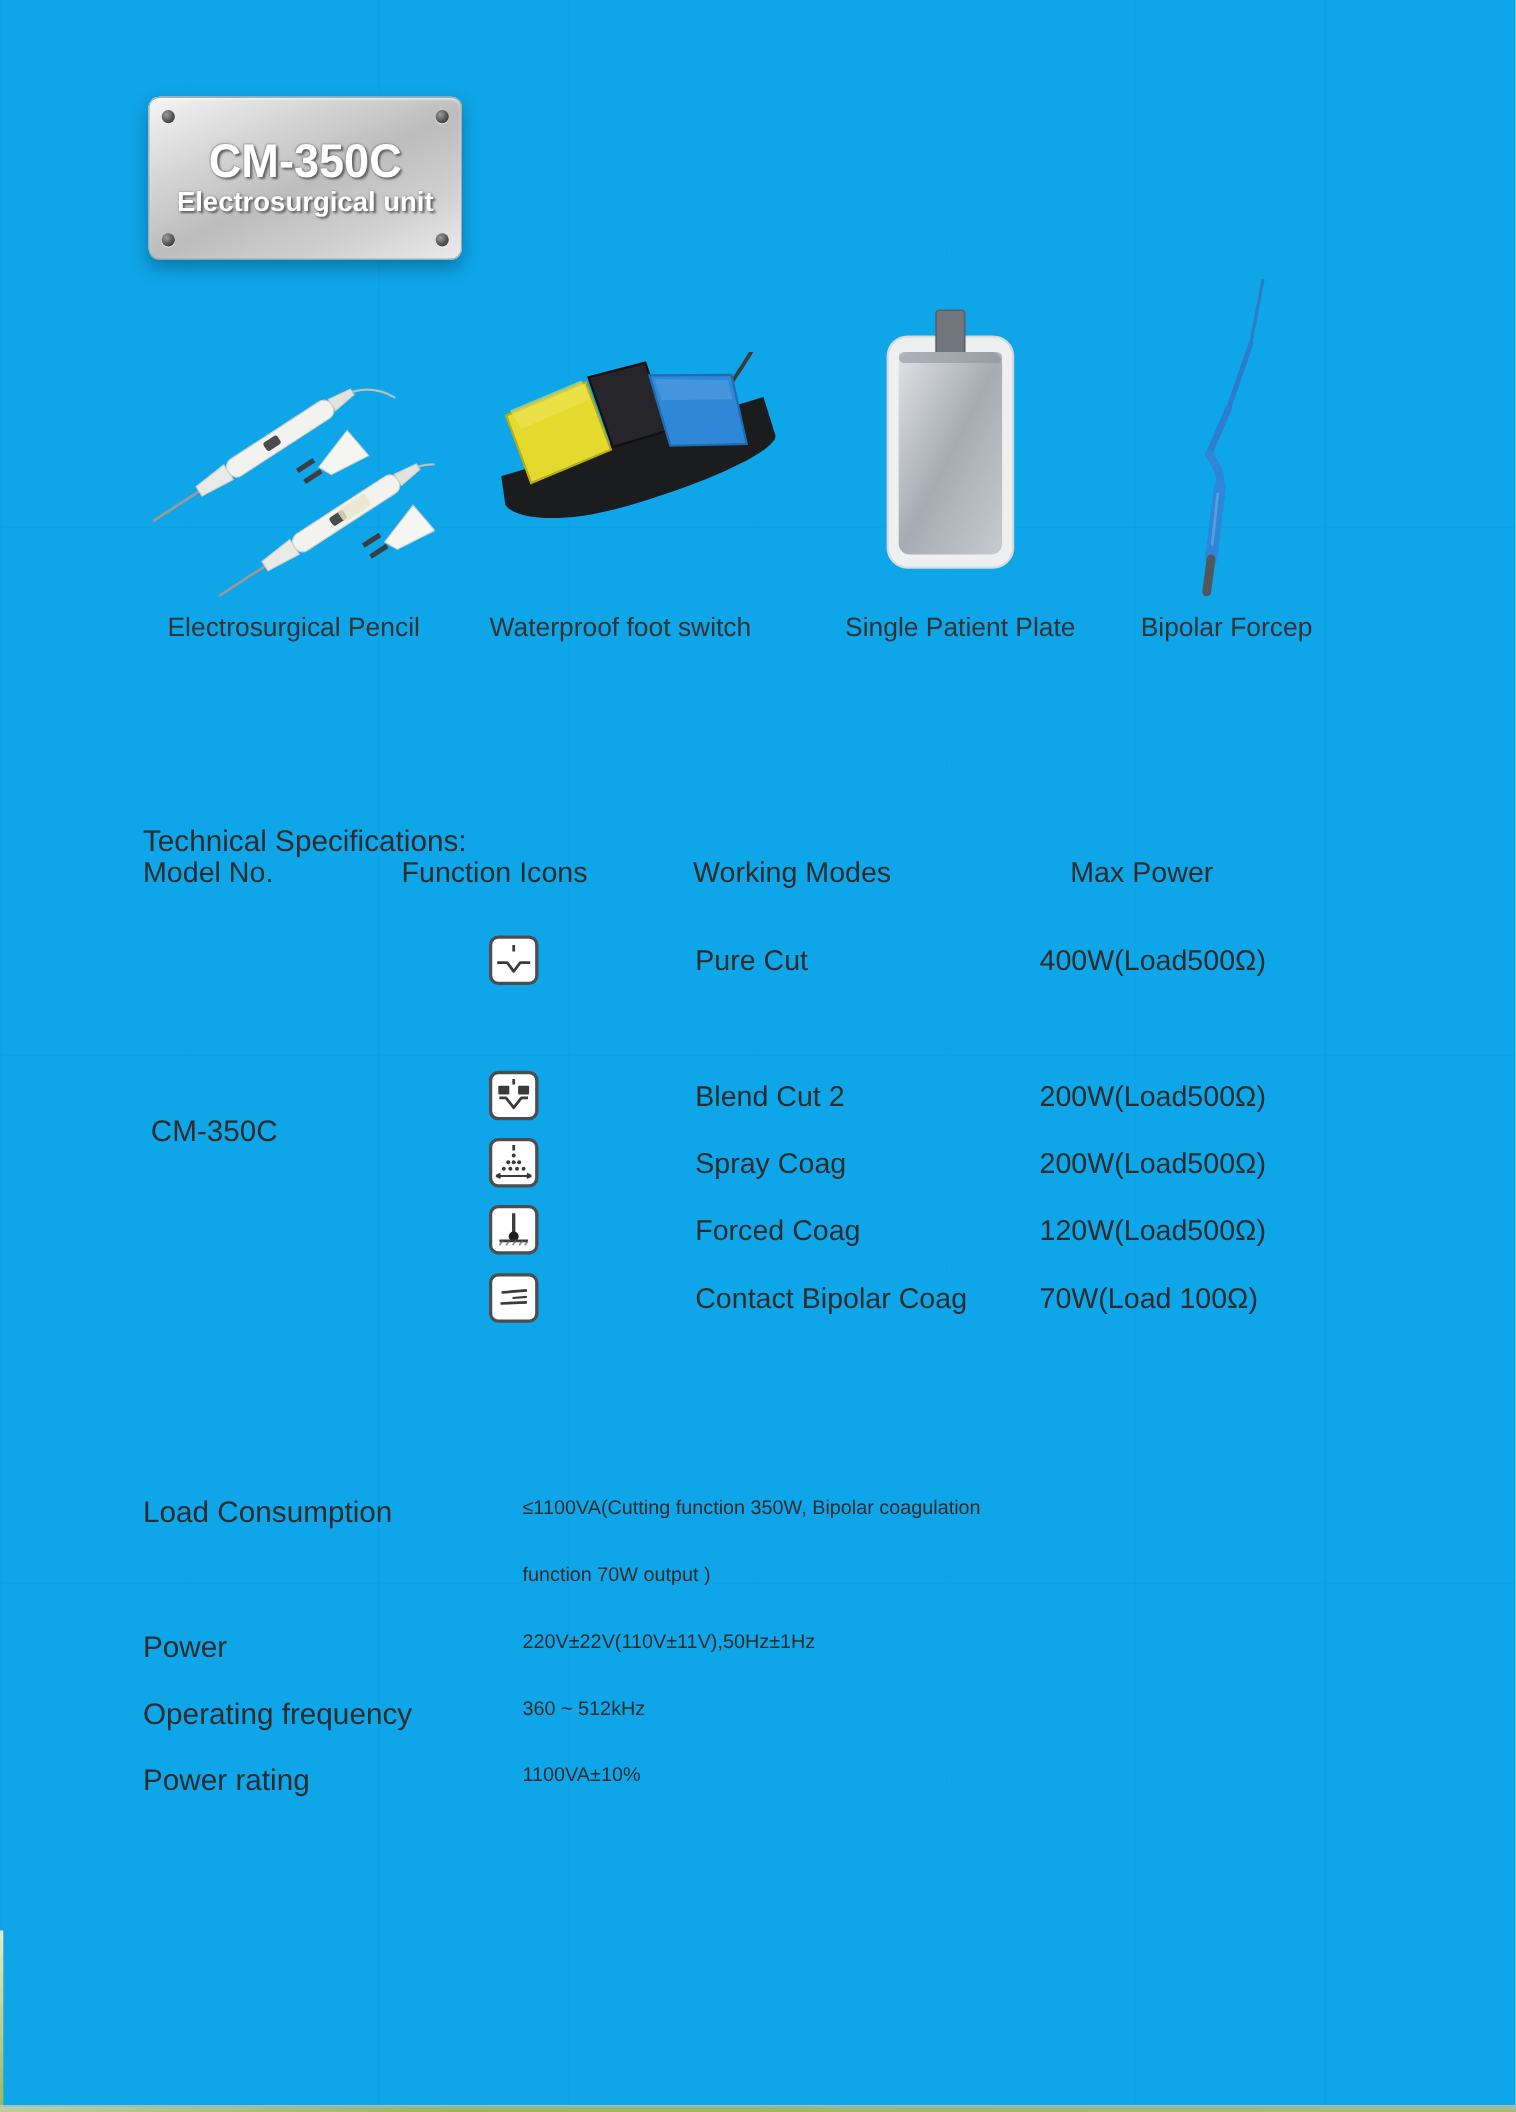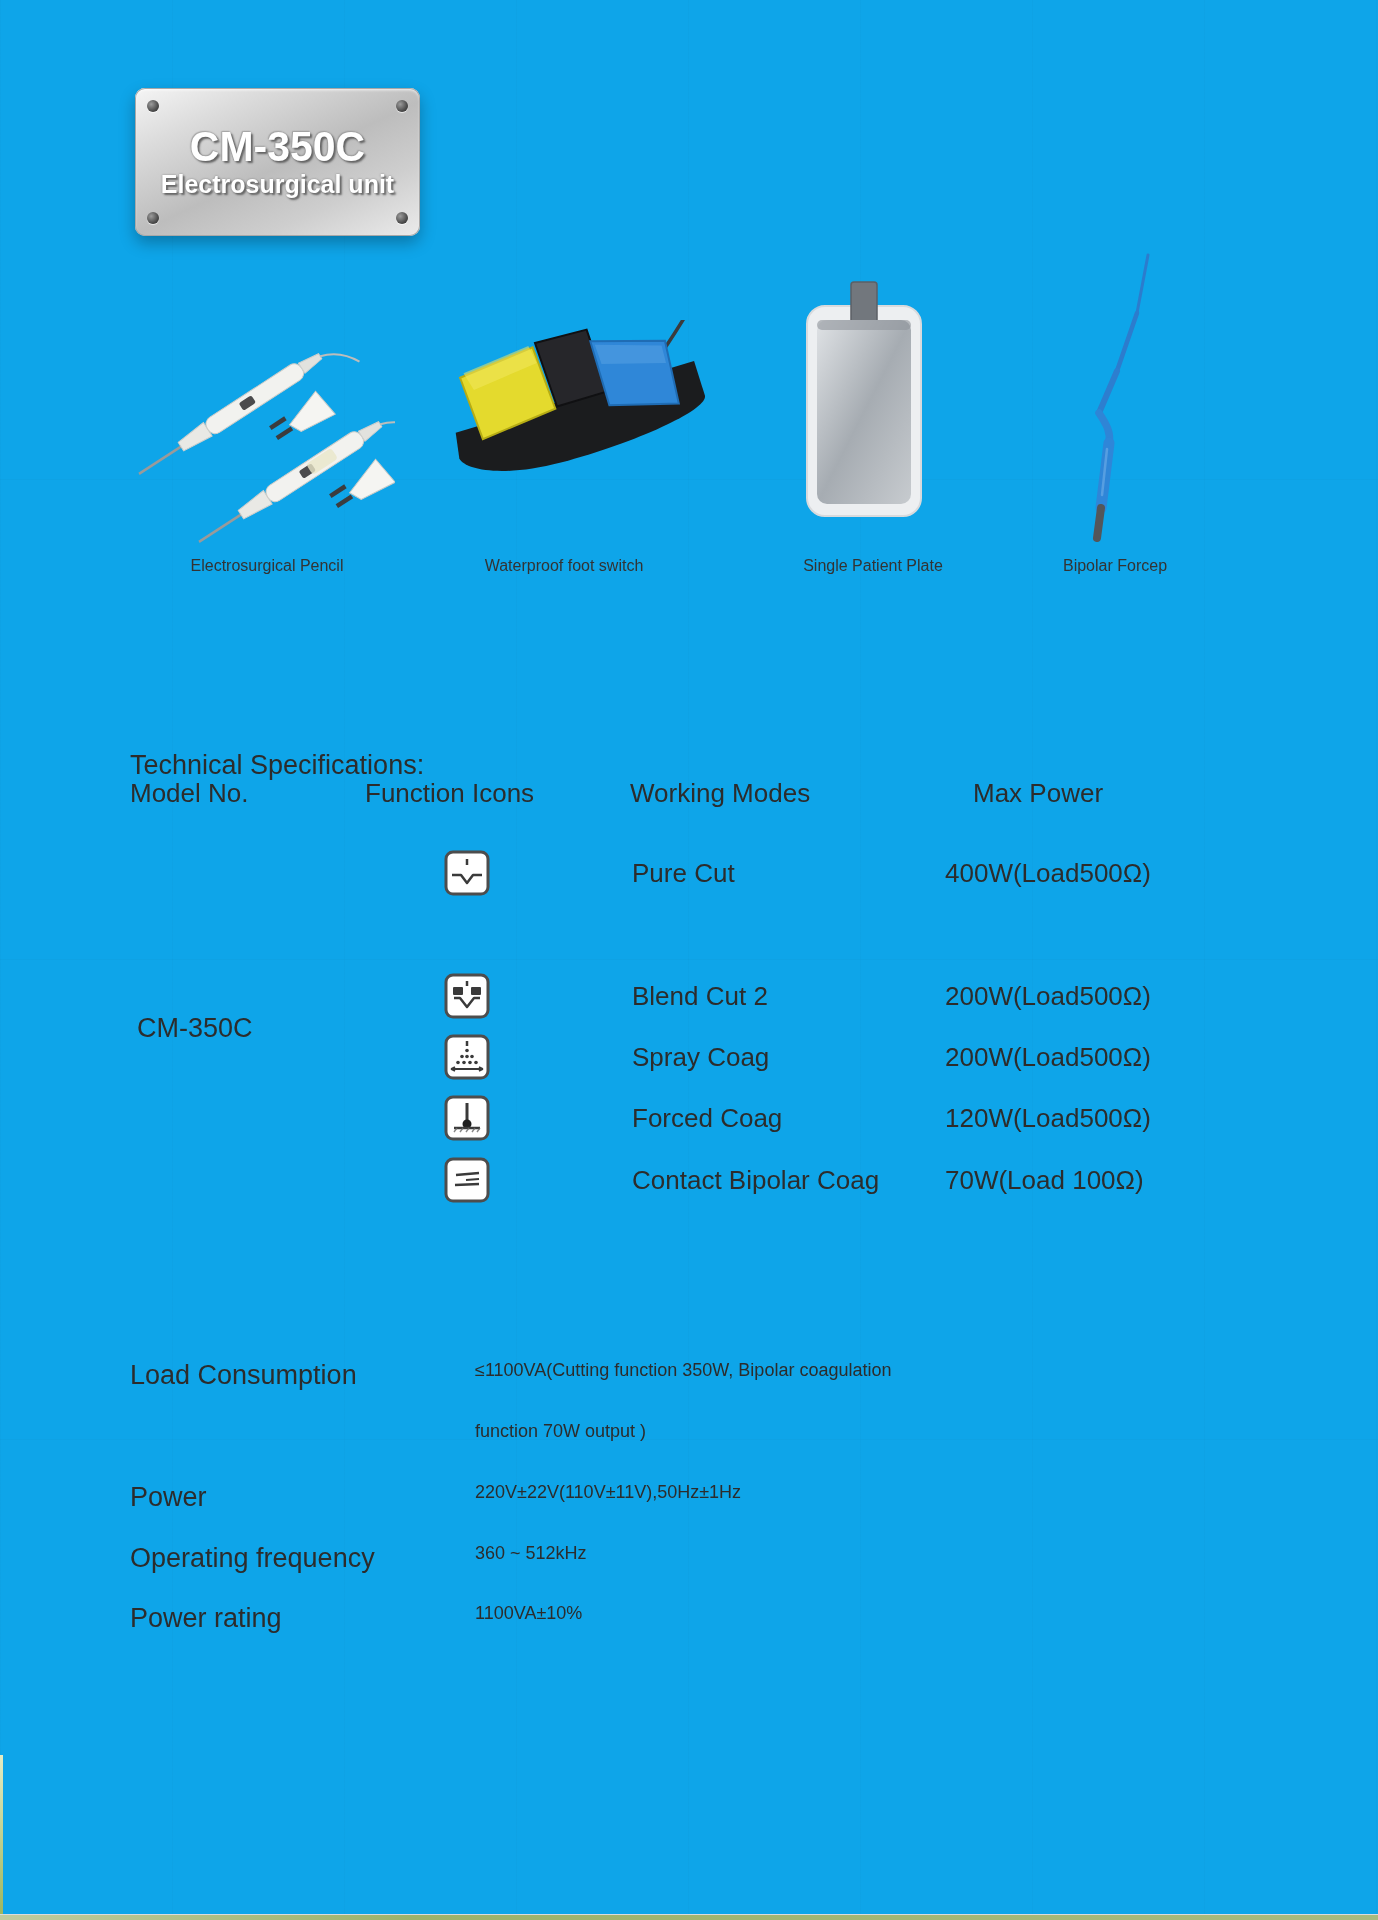--- a/index.html
+++ b/index.html
@@ -38,21 +38,21 @@
   .screw{position:absolute;width:12px;height:12px;border-radius:50%;
     background:radial-gradient(circle at 35% 35%, #9c9c9c, #4e4e4e 60%, #262626);
     box-shadow:0 1px 1px rgba(255,255,255,0.7);}
   .screw.tl{left:12px;top:12px}.screw.tr{right:12px;top:12px}
   .screw.bl{left:12px;bottom:12px}.screw.br{right:12px;bottom:12px}
 
   
   .figure{position:absolute;}
   .product-label{
     position:absolute;top:557px;transform:translateX(-50%);
-    font-size:16px;color:#333;white-space:nowrap;
+    font-size:24px;color:#333;white-space:nowrap;
   }
 
   
   .section-title{position:absolute;left:130px;top:722px;font-size:27px;color:#2c2c2c;margin-top:28px;}
   .col-header{position:absolute;top:778px;font-size:26px;color:#2c2c2c;white-space:nowrap;}
   .model-label{position:absolute;left:137px;top:1013px;font-size:27px;color:#2c2c2c;}
 
   .row{position:absolute;left:0;width:1378px;height:52px;padding-left:24px;}
   .row .ficon{position:absolute;left:444px;top:0;width:46px;height:46px;}
   .row .mode{position:absolute;left:632px;top:8px;font-size:26px;color:#2c2c2c;white-space:nowrap;}

